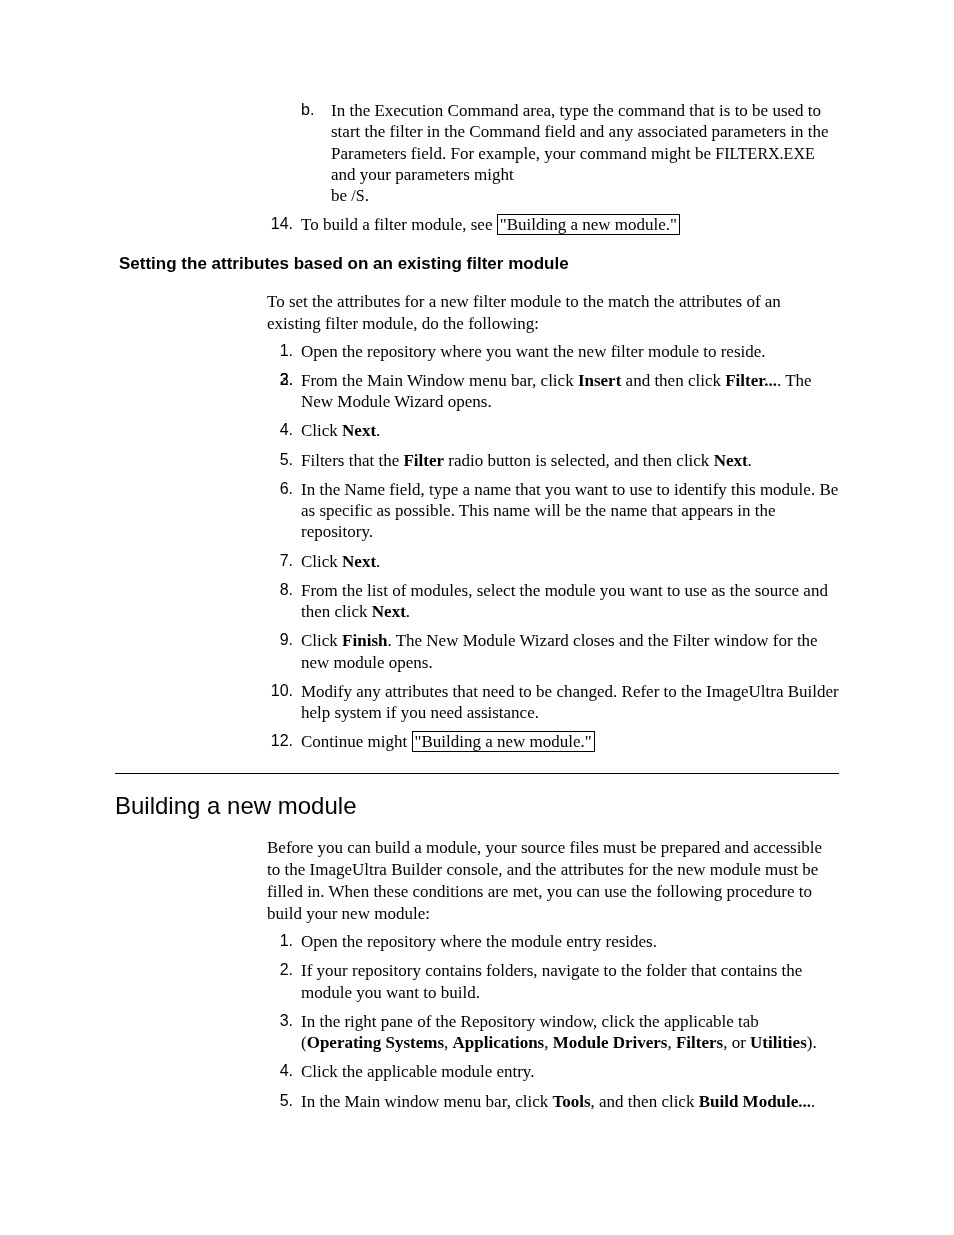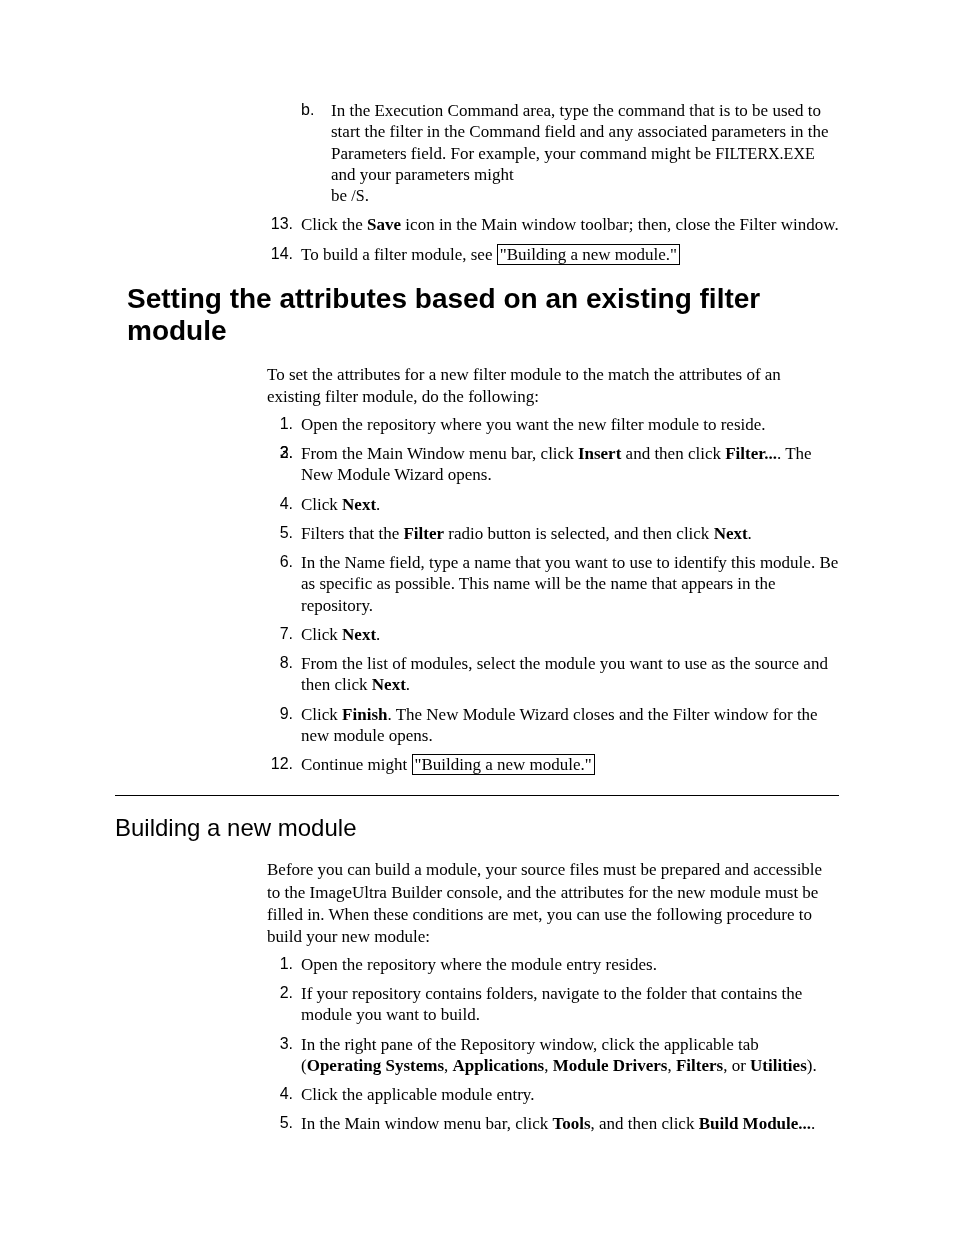--- a/index.html
+++ b/index.html
@@ -55,22 +55,22 @@
   .ol-inner > li > .letter {
     position: absolute;
     left: 0;
     top: 0;
     font-family: Arial, Helvetica, sans-serif;
     font-size: 16px;
   }
   .h2 {
     font-family: Arial, Helvetica, sans-serif;
     font-weight: bold;
-    font-size: 28px;
-    margin: 18px 0 6px 12px;
+    font-size: 17px;
+    margin: 18px 0 6px 4px;
   }
   .h1 {
     font-family: Arial, Helvetica, sans-serif;
     font-weight: normal;
     font-size: 24px;
     margin: 18px 0 6px 0;
   }
   .para {
     margin-left: 152px;
     margin-right: 16px;
@@ -100,24 +100,20 @@
 
   <ol class="ol-inner">
     <li>
       <span class="letter">b.</span>
       <span>In the Execution Command area, type the command that is to be used to start the filter in the Command field and any associated parameters in the Parameters field. For example, your command might be </span><span class="tt">FILTERX.EXE</span><span> and your parameters might</span><br>
       <span>be </span><span class="tt">/S</span><span>.</span>
     </li>
   </ol>
 
   <ol class="ol-outer">
-    <li>
-      <span class="num">13.</span>
-      <span>Click the </span><span class="b">Save</span><span> icon in the Main window toolbar; then, close the Filter window.</span>
-    </li>
     <li>
       <span class="num">14.</span>
       <span>To build a filter module, see </span><span class="linkbox">"Building a new module."</span>
     </li>
   </ol>
 
   <h2 class="h2">Setting the attributes based on an existing filter module</h2>
   <p class="para">To set the attributes for a new filter module to the match the attributes of an existing filter module, do the following:</p>
 
   <ol class="ol-outer">
@@ -150,20 +146,24 @@
     </li>
     <li>
       <span class="num">8.</span>
       <span>From the list of modules, select the module you want to use as the source and then click </span><span class="b">Next</span><span>.</span>
     </li>
     <li>
       <span class="num">9.</span>
       <span>Click </span><span class="b">Finish</span><span>. The New Module Wizard closes and the Filter window for the new module opens.</span>
     </li>
     <li>
+      <span class="num">10.</span>
+      <span>Modify any attributes that need to be changed. Refer to the ImageUltra Builder help system if you need assistance.</span>
+    </li>
+    <li>
       <span class="num">12.</span>
       <span>Continue might </span><span class="linkbox">"Building a new module."</span>
     </li>
   </ol>
 
   <hr class="hr">
   <h1 class="h1">Building a new module</h1>
   <p class="para">Before you can build a module, your source files must be prepared and accessible to the ImageUltra Builder console, and the attributes for the new module must be filled in. When these conditions are met, you can use the following procedure to build your new module:</p>
 
   <ol class="ol-outer">

